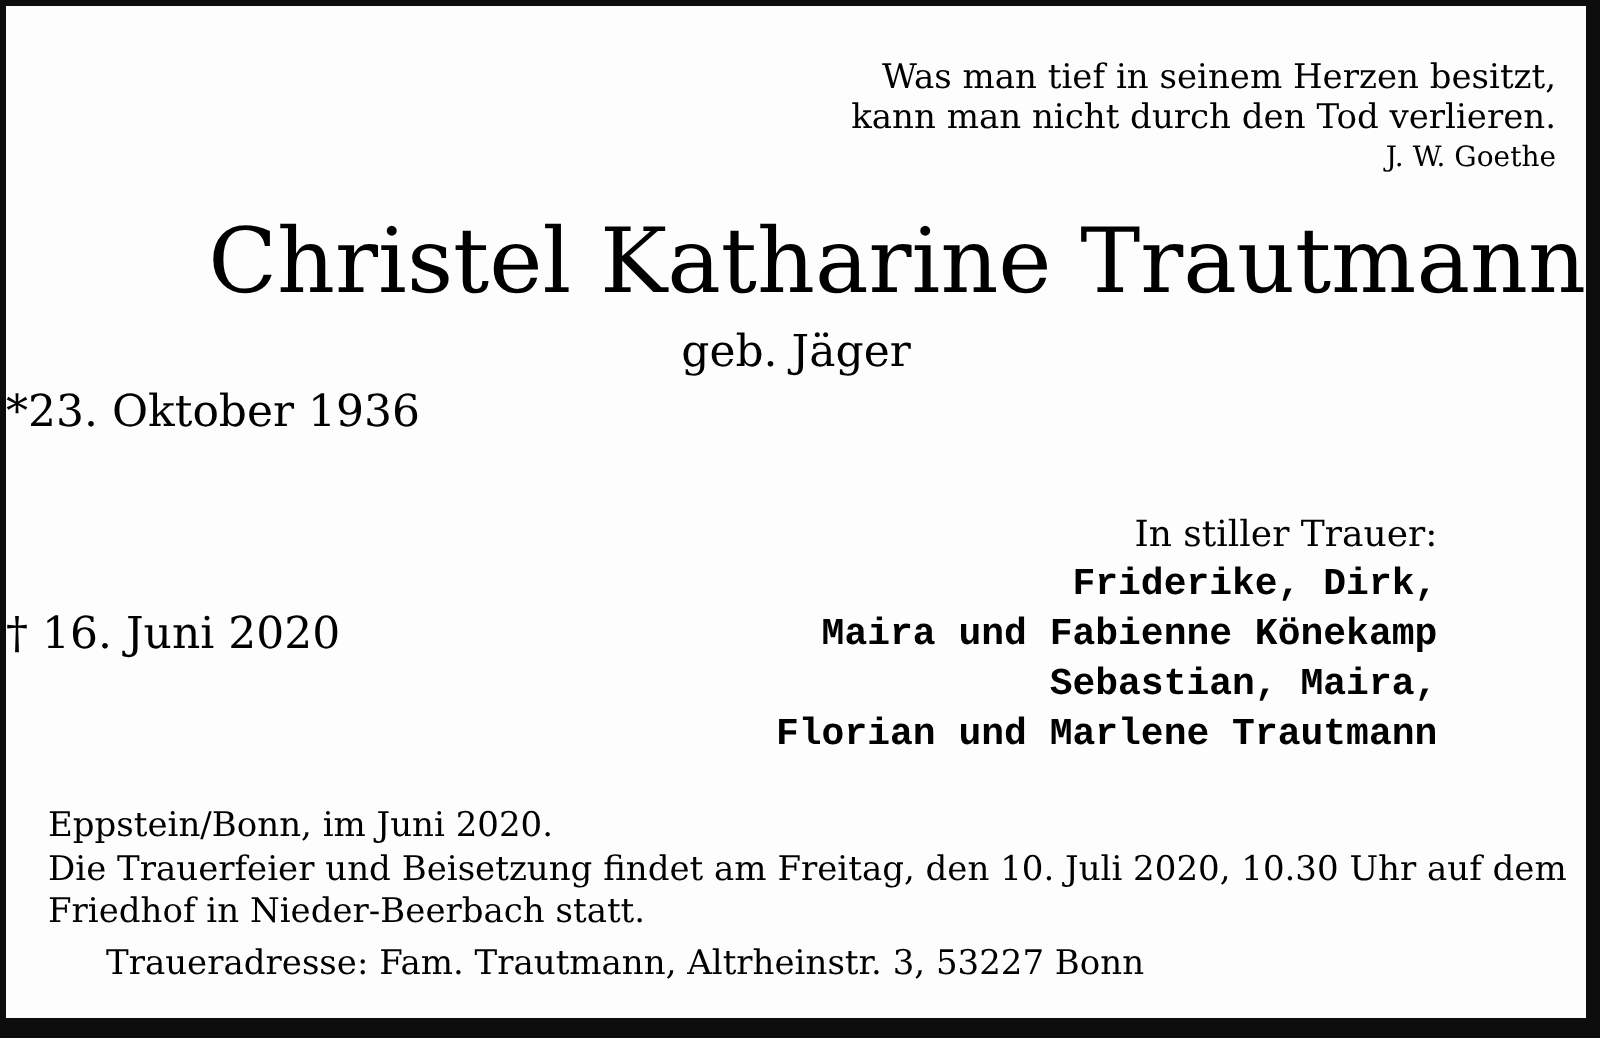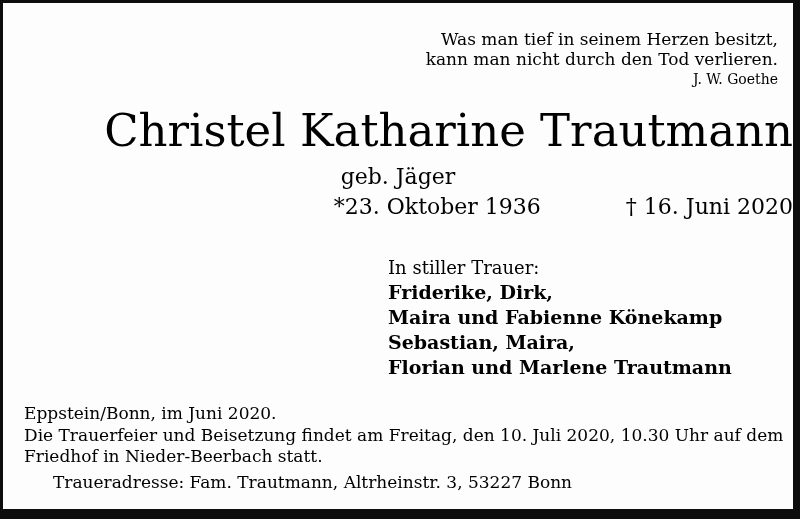--- a/index.html
+++ b/index.html
@@ -56,37 +56,40 @@
     text-align: center;
     font-size: 22px;
     line-height: 26px;
   }
   .dates-row {
     position: absolute;
     top: 191px;
     left: 0;
     width: 100%;
     display: flex;
-    justify-content: flex-end;
+    justify-content: flex-start;
     gap: 85px;
     font-size: 22px;
     line-height: 26px;
     white-space: nowrap;
+    flex-direction: column;
   }
   .mourners {
     position: absolute;
     left: 385px;
     top: 252px;
     font-size: 18px;
     line-height: 25px;
     white-space: nowrap;
+    text-align: right;
   }
   .mourner-name {
     font-weight: bold;
     font-size: 19px;
+    font-family: Liberation Mono, monospace;
   }
   .details-block {
     position: absolute;
     left: 21px;
     top: 400px;
     font-size: 17px;
     line-height: 21.5px;
     white-space: nowrap;
   }
   .address-line {

